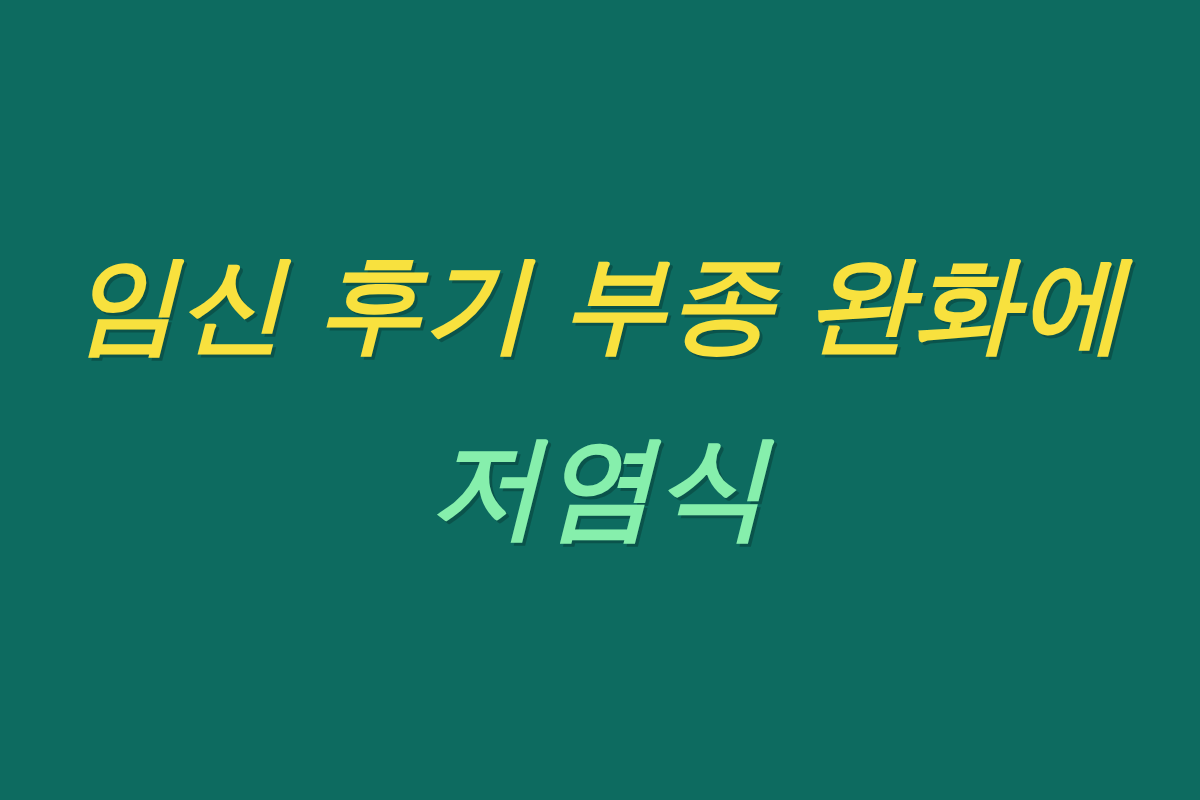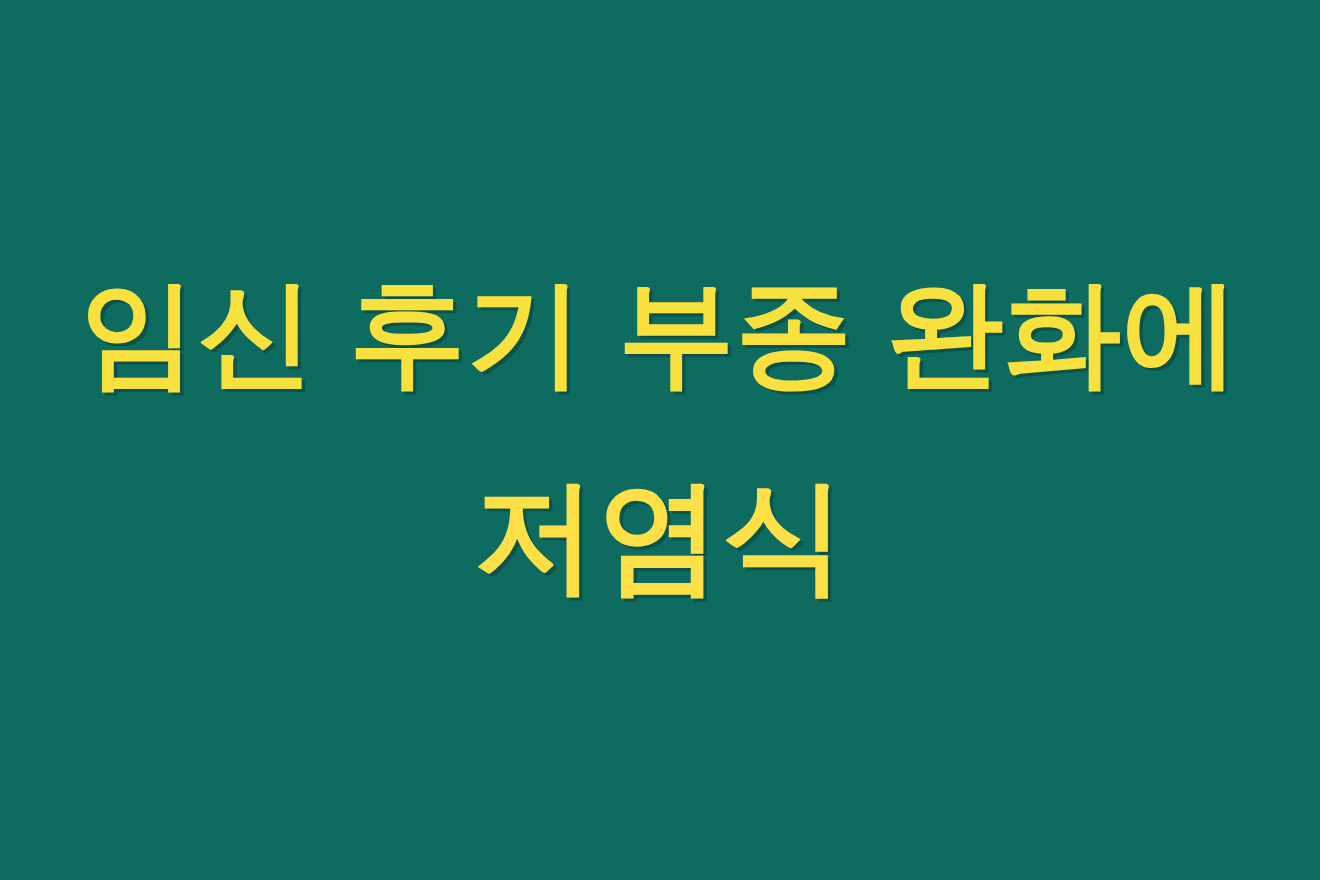--- a/index.html
+++ b/index.html
@@ -17,20 +17,21 @@
 
   #thumbnail-canvas {
     position: relative;
     width: 1200px;
     height: 800px;
     background-color: #0d6b60;
     display: flex;
     align-items: center;
     justify-content: center;
     box-sizing: border-box;
+    font-style: italic;
   }
 
   #title-block {
     width: 1060px;
     text-align: center;
     display: flex;
     flex-direction: column;
     align-items: center;
     justify-content: center;
     margin-top: -10px;
@@ -53,17 +54,17 @@
 </head>
 <body>
 
 <div id="thumbnail-canvas" style="background-color: rgb(13, 107, 96);">
 
   <div id="title-block">
 
     <span class="title-line" style="color: rgb(248, 225, 62); text-shadow: rgba(0, 0, 0, 0.22) 3px 3px 0px; font-size: 106px;">임신 후기 부종 완화에</span>
 
 
-    <span class="title-line" style="color: #fde047; text-shadow: rgba(0, 0, 0, 0.22) 3px 3px 0px; margin-top: 48px;">저염식</span>
+    <span class="title-line" style="color: #86efac; text-shadow: rgba(0, 0, 0, 0.22) 3px 3px 0px; margin-top: 48px;">저염식</span>
 
   </div>
 
 </div>
 
 </body></html>

